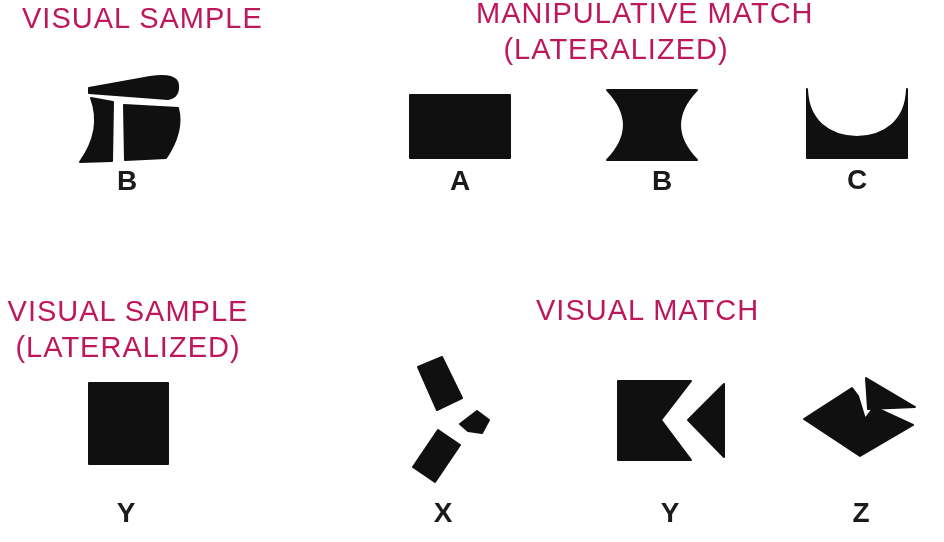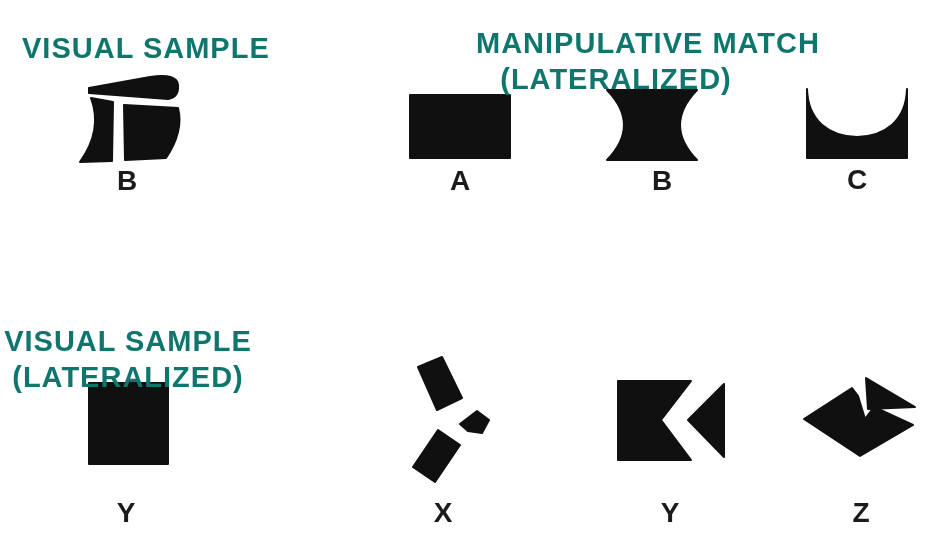--- a/index.html
+++ b/index.html
@@ -12,27 +12,26 @@
   }
   .shape-layer{position:absolute;left:0;top:0;width:944px;height:542px;}
   .shape-layer path{
     fill:var(--ink,#101010);
     stroke:var(--ink,#101010);
     stroke-width:2;
     stroke-linejoin:round;
   }
   .heading{
     position:absolute;
-    color:#0f766e;
+    color:#be185d;
     font-size:29px;
-    font-weight:700;
+    font-weight:400;
     letter-spacing:1px;
     line-height:36px;
     white-space:nowrap;
-    margin-top:30px;
   }
   .heading .line{display:block;}
   .heading .shift-left{transform:translateX(-25px);}
   .centered{text-align:center;}
   .shape-label{
     position:absolute;
     transform:translateX(-50%);
     color:#1b1b1b;
     font-size:28px;
     font-weight:700;
@@ -85,20 +84,23 @@
   <div class="heading centered" style="left:476px; top:-5px; width:330px;">
     <span class="line">MANIPULATIVE MATCH</span>
     <span class="line shift-left">(LATERALIZED)</span>
   </div>
 
   <div class="heading centered" style="left:-12px; top:293px; width:280px;">
     <span class="line">VISUAL SAMPLE</span>
     <span class="line">(LATERALIZED)</span>
   </div>
 
+  <div class="heading centered" style="left:536px; top:292px; width:220px;">
+    <span class="line">VISUAL MATCH</span>
+  </div>
 
   <span class="shape-label" style="left:127px; top:167px;">B</span>
   <span class="shape-label" style="left:460px; top:167px;">A</span>
   <span class="shape-label" style="left:662px; top:167px;">B</span>
   <span class="shape-label" style="left:857px; top:166px;">C</span>
   <span class="shape-label" style="left:126px; top:499px;">Y</span>
   <span class="shape-label" style="left:443px; top:499px;">X</span>
   <span class="shape-label" style="left:670px; top:499px;">Y</span>
   <span class="shape-label" style="left:861px; top:499px;">Z</span>
 

